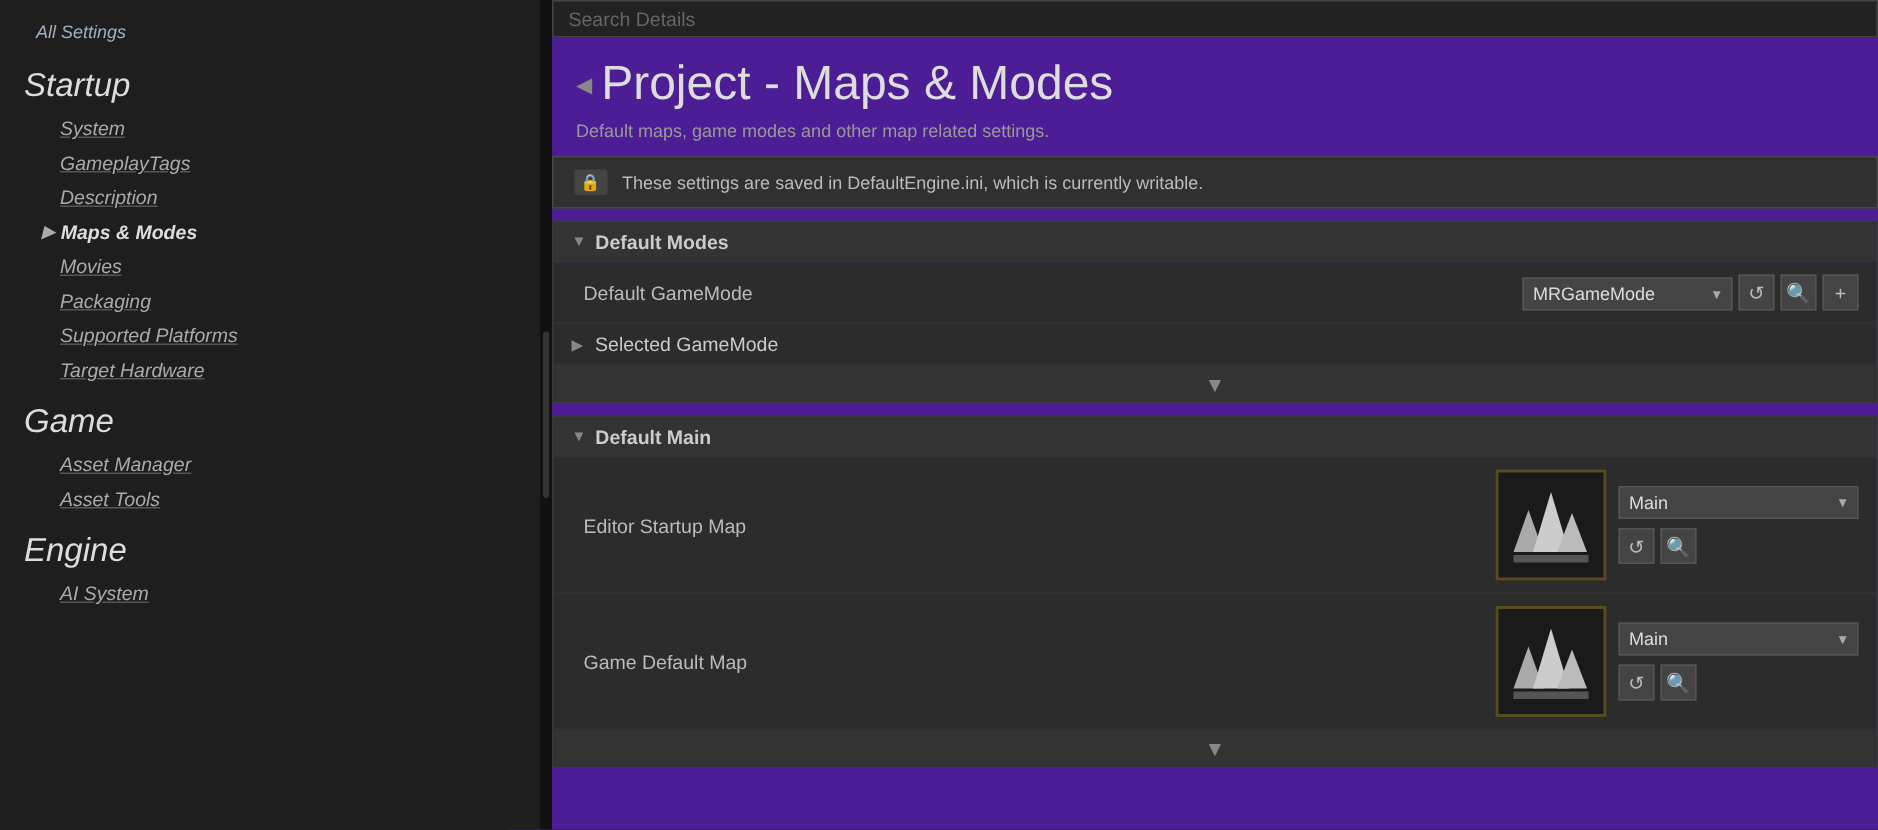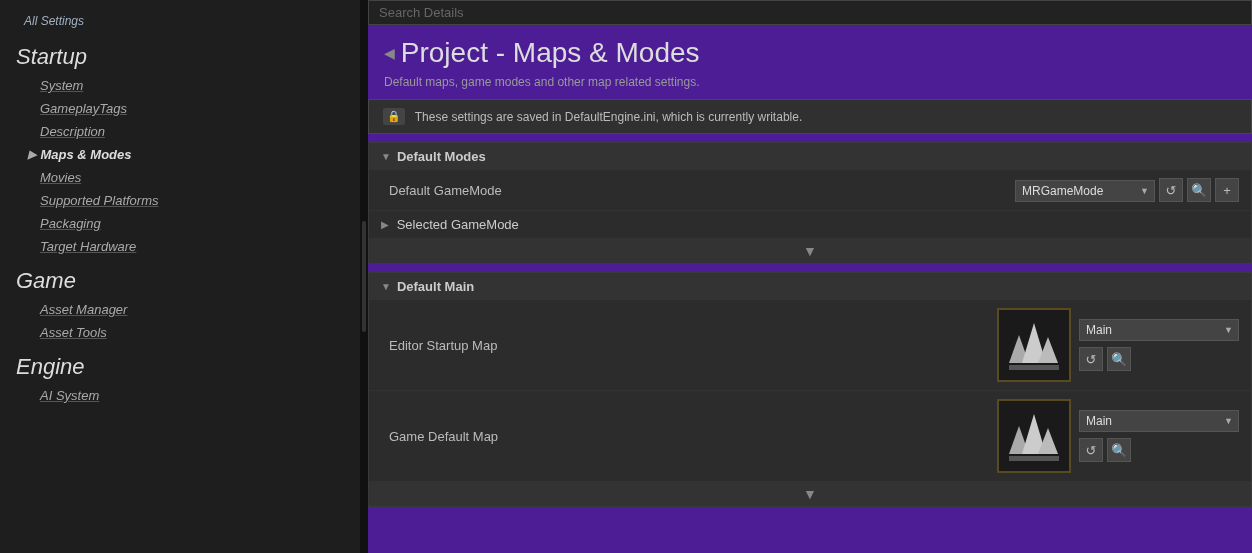--- a/index.html
+++ b/index.html
@@ -123,21 +123,21 @@
       display: flex;
       align-items: center;
       padding: 12px 16px 4px 16px;
       gap: 6px;
     }
     .page-title-arrow {
       color: #888;
       font-size: 14px;
     }
     .page-title {
-      font-size: 28px;
+      font-size: 32px;
       font-weight: 400;
       color: #ddd;
     }
 
     .page-subtitle {
       padding: 2px 16px 10px 16px;
       color: #999;
       font-size: 12px;
     }
 
@@ -314,22 +314,22 @@
   <div class="sidebar-item underlined">System</div>
   <div class="sidebar-item underlined">GameplayTags</div>
   <div class="sidebar-item underlined">Description</div>
 
   <div class="sidebar-item-active">
     <span style="color:#aaa; font-size:11px;">▶</span>
     <span>Maps &amp; Modes</span>
   </div>
 
   <div class="sidebar-item underlined">Movies</div>
+  <div class="sidebar-item underlined">Packaging</div>
   <div class="sidebar-item underlined">Supported Platforms</div>
-  <div class="sidebar-item underlined">Packaging</div>
   <div class="sidebar-item underlined">Target Hardware</div>
 
   <div class="sidebar-section-header">Game</div>
   <div class="sidebar-item underlined">Asset Manager</div>
   <div class="sidebar-item underlined">Asset Tools</div>
 
   <div class="sidebar-section-header">Engine</div>
   <div class="sidebar-item underlined">AI System</div>
 </div>
 

